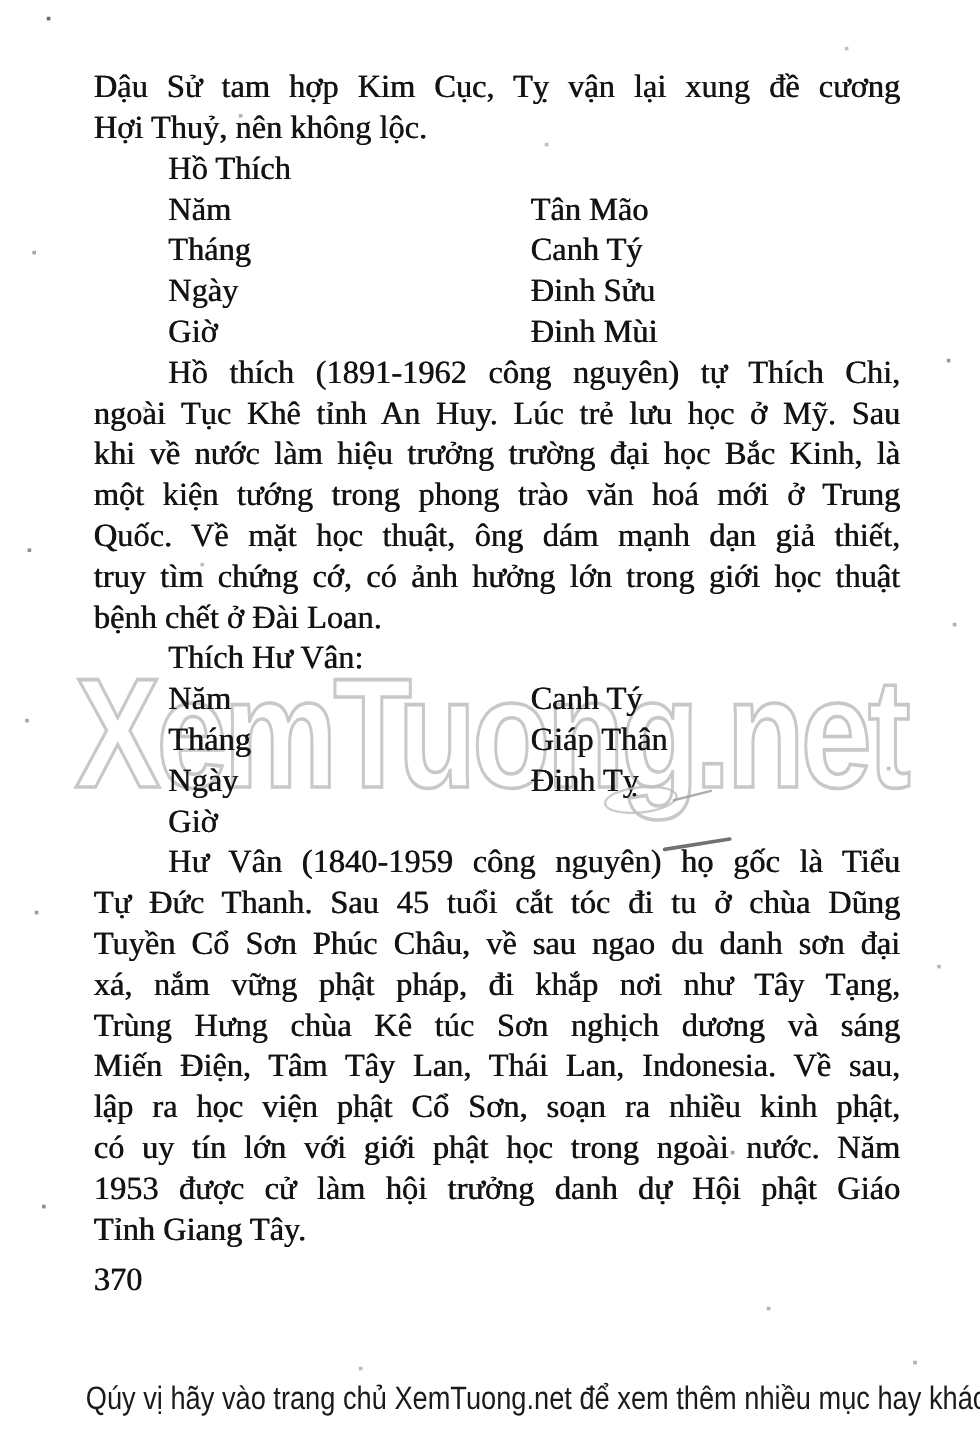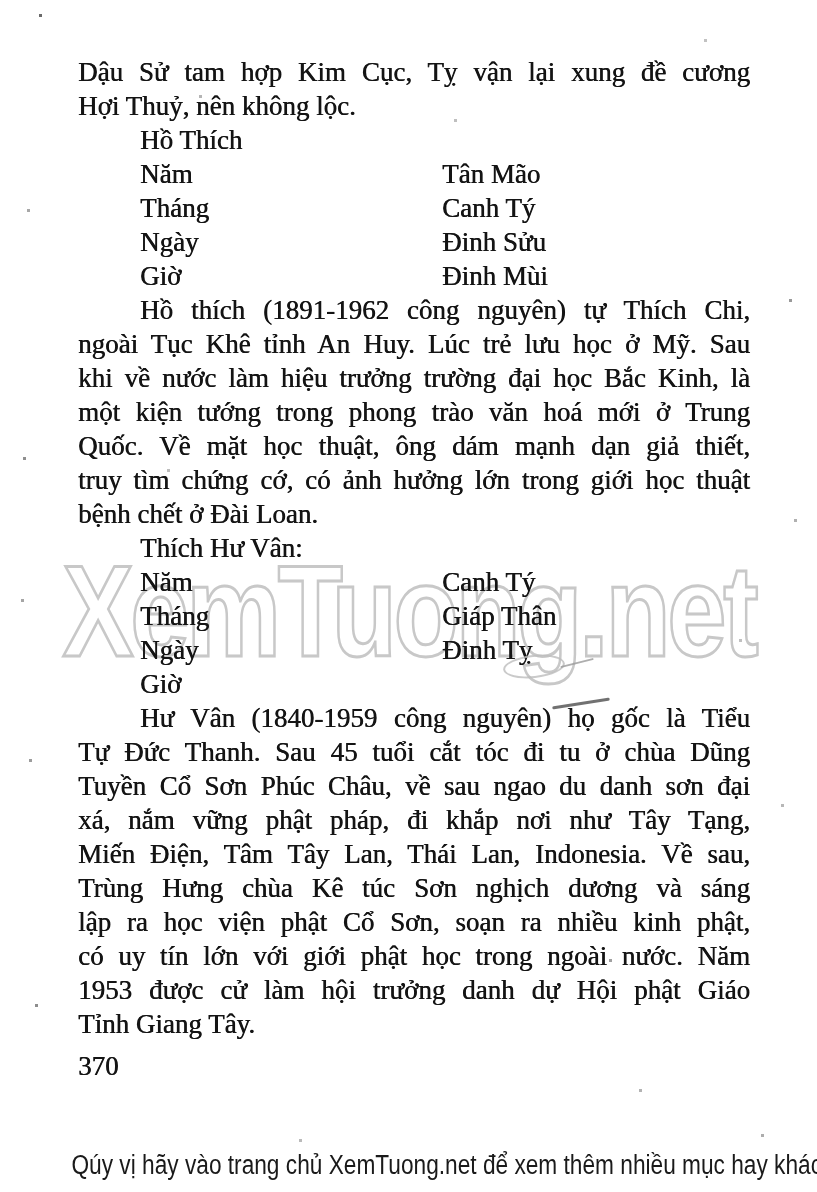--- a/index.html
+++ b/index.html
@@ -147,22 +147,22 @@
       <span class="val">Đinh Tỵ</span>
     </div>
     <div class="line row">
       <span class="lbl">Giờ</span>
     </div>
 
     <div class="line j first">Hư Vân (1840-1959 công nguyên) họ gốc là Tiểu</div>
     <div class="line j">Tự Đức Thanh. Sau 45 tuổi cắt tóc đi tu ở chùa Dũng</div>
     <div class="line j">Tuyền Cổ Sơn Phúc Châu, về sau ngao du danh sơn đại</div>
     <div class="line j">xá, nắm vững phật pháp, đi khắp nơi như Tây Tạng,</div>
+    <div class="line j">Trùng Hưng chùa Kê túc Sơn nghịch dương và sáng</div>
     <div class="line j">Miến Điện, Tâm Tây Lan, Thái Lan, Indonesia. Về sau,</div>
-    <div class="line j">Trùng Hưng chùa Kê túc Sơn nghịch dương và sáng</div>
     <div class="line j">lập ra học viện phật Cổ Sơn, soạn ra nhiều kinh phật,</div>
     <div class="line j">có uy tín lớn với giới phật học trong ngoài nước. Năm</div>
     <div class="line j">1953 được cử làm hội trưởng danh dự Hội phật Giáo</div>
     <div class="line">Tỉnh Giang Tây.</div>
 
     <div class="pagenum">370</div>
   </div>
 
   <div class="footer">
     <span class="footer-inner">Qúy vị hãy vào trang chủ XemTuong.net để xem thêm nhiều mục hay khác</span>

